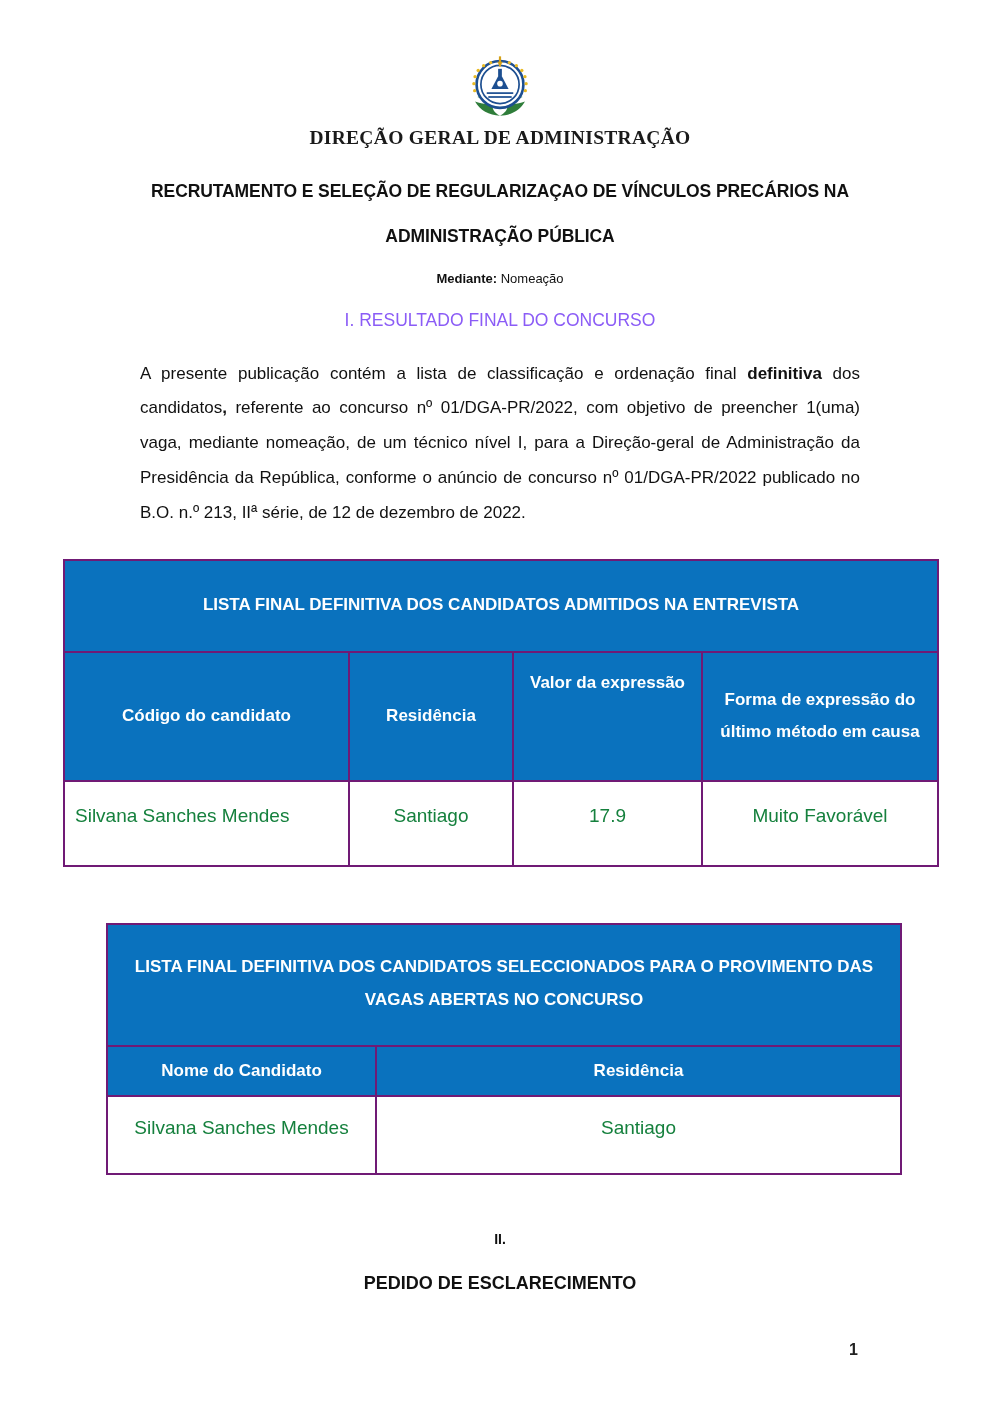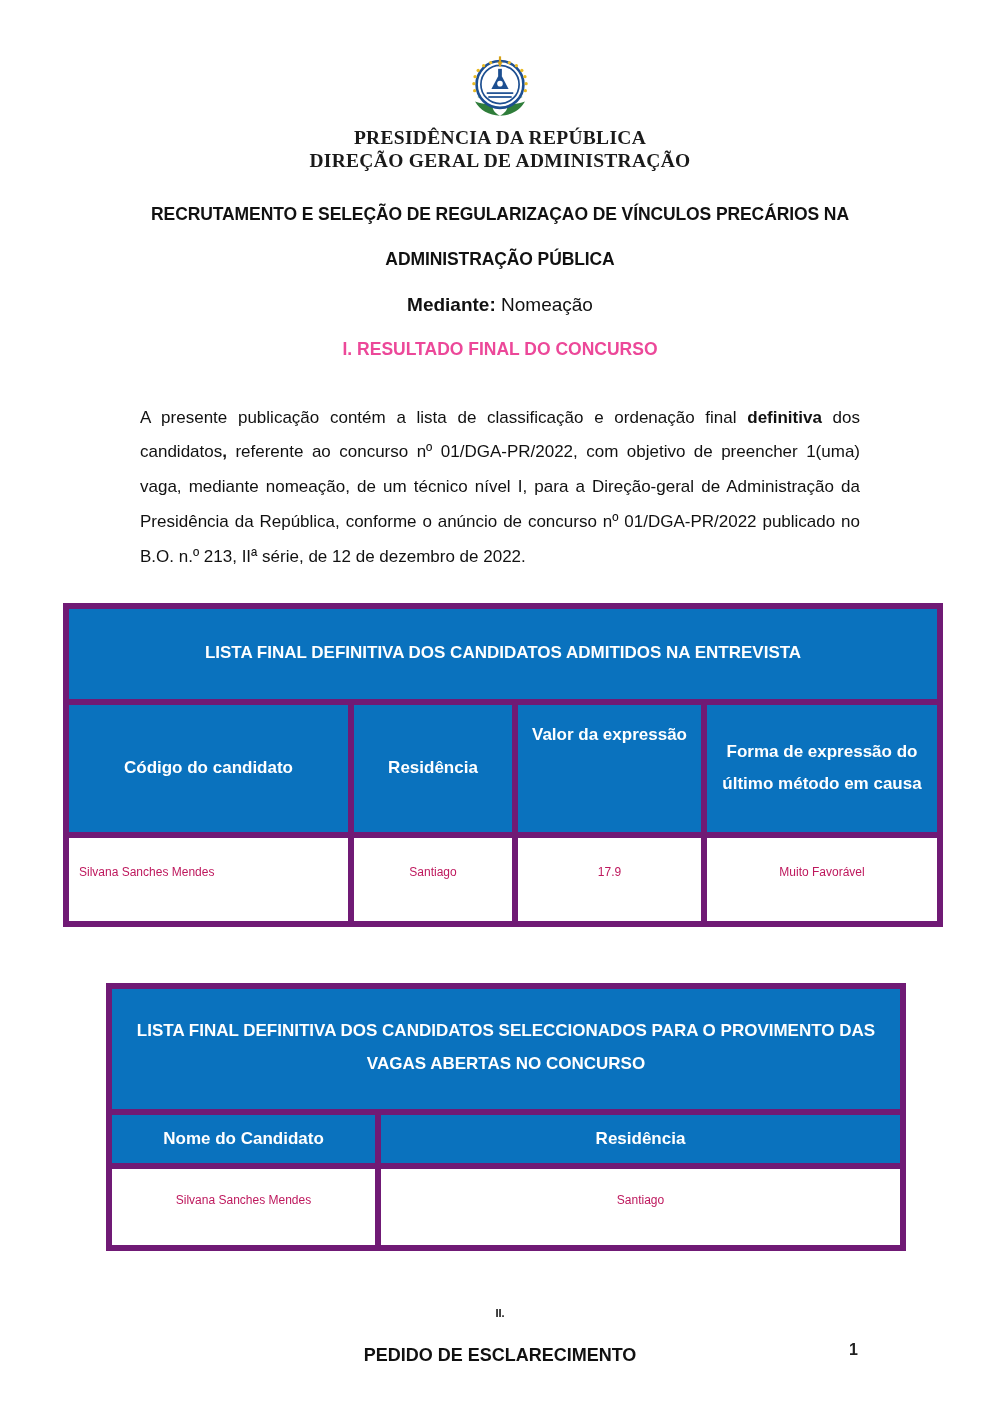--- a/index.html
+++ b/index.html
@@ -51,52 +51,52 @@
   }
   .title-line {
     font-weight: bold;
     font-size: 17.5px;
     line-height: 1.0;
     letter-spacing: -0.1px;
     margin-bottom: 27px;
     color: #111;
   }
   .subtitle-line {
-    font-size: 19px;
+    font-size: 13px;
     line-height: 1.0;
     margin-bottom: 27px;
     color: #111;
   }
   .subtitle-line b { font-weight: bold; }
   .section-heading {
-    font-weight: bold;
+    font-weight: normal;
     font-size: 17.5px;
     line-height: 1.0;
-    margin-bottom: 42px;
-    color: #ec4899;
+    margin-bottom: 27px;
+    color: #8b5cf6;
   }
 
   
   .body-text {
     margin: 12px 140px 0 140px;
     text-align: justify;
     font-size: 17px;
     line-height: 2.05;
     color: #111;
   }
   .body-text b { font-weight: bold; }
 
   
   .tbl {
     border-collapse: collapse;
     table-layout: fixed;
     font-size: 16.5px;
   }
   .tbl td {
-    border: 6px solid #701a75;
+    border: 2px solid #701a75;
     padding: 0;
     vertical-align: middle;
   }
   .hdr-blue {
     background: #0A72BE;
     color: #ffffff;
     font-weight: bold;
     text-align: center;
   }
   .banner {
@@ -105,23 +105,23 @@
     padding: 14px 10px 16px 10px !important;
   }
   .colhead {
     font-size: 17px;
     line-height: 1.9;
     padding: 8px 8px !important;
   }
   .colhead.top-align { vertical-align: top; padding-top: 14px !important; }
   .datacell {
     background: #ffffff;
-    color: #be185d;
-    text-align: center;
-    font-size: 12px;
+    color: #15803d;
+    text-align: center;
+    font-size: 19px;
     padding: 7px 8px 22px 8px !important;
     vertical-align: top;
   }
   .datacell.left { text-align: left; padding-left: 10px !important; }
 
   
   .table1-wrap { margin: 28px 0 0 63px; }
   #table1 { width: 874px; }
   #table1 .c1 { width: 285px; }
   #table1 .c2 { width: 164px; }
@@ -142,21 +142,21 @@
   #table2 .colhead { padding: 6px 8px !important; }
   #table2 .datacell { padding: 6px 8px 20px 8px !important; }
 
   
   .tail-block {
     margin-top: 56px;
     text-align: center;
   }
   .tail-roman {
     font-weight: bold;
-    font-size: 11px;
+    font-size: 14px;
     margin-bottom: 26px;
     color: #111;
   }
   .tail-heading {
     font-weight: bold;
     font-size: 18px;
     color: #111;
   }
   .page-number {
     position: absolute;
@@ -204,21 +204,20 @@
         <circle cx="38" cy="16" r="2.1"></circle>
         <circle cx="62" cy="16" r="2.1"></circle>
         <circle cx="71" cy="20" r="2.1"></circle>
         <circle cx="78" cy="26" r="2.1"></circle>
         <circle cx="82" cy="34" r="2.1"></circle>
         <circle cx="83.5" cy="43" r="2.1"></circle>
         <circle cx="82.5" cy="52" r="2.1"></circle>
       </g>
     </svg>
     <div class="org-lines">
-      <div>PRESIDÊNCIA DA REPÚBLICA</div>
       <div>DIREÇÃO GERAL DE ADMINISTRAÇÃO</div>
     </div>
   </div>
 
   <div class="title-block">
     <div class="title-line">RECRUTAMENTO E SELEÇÃO DE REGULARIZAÇAO DE VÍNCULOS PRECÁRIOS NA</div>
     <div class="title-line">ADMINISTRAÇÃO PÚBLICA</div>
     <div class="subtitle-line"><b>Mediante:</b> <span>Nomeação</span></div>
     <div class="section-heading">I. RESULTADO FINAL DO CONCURSO</div>
   </div>

